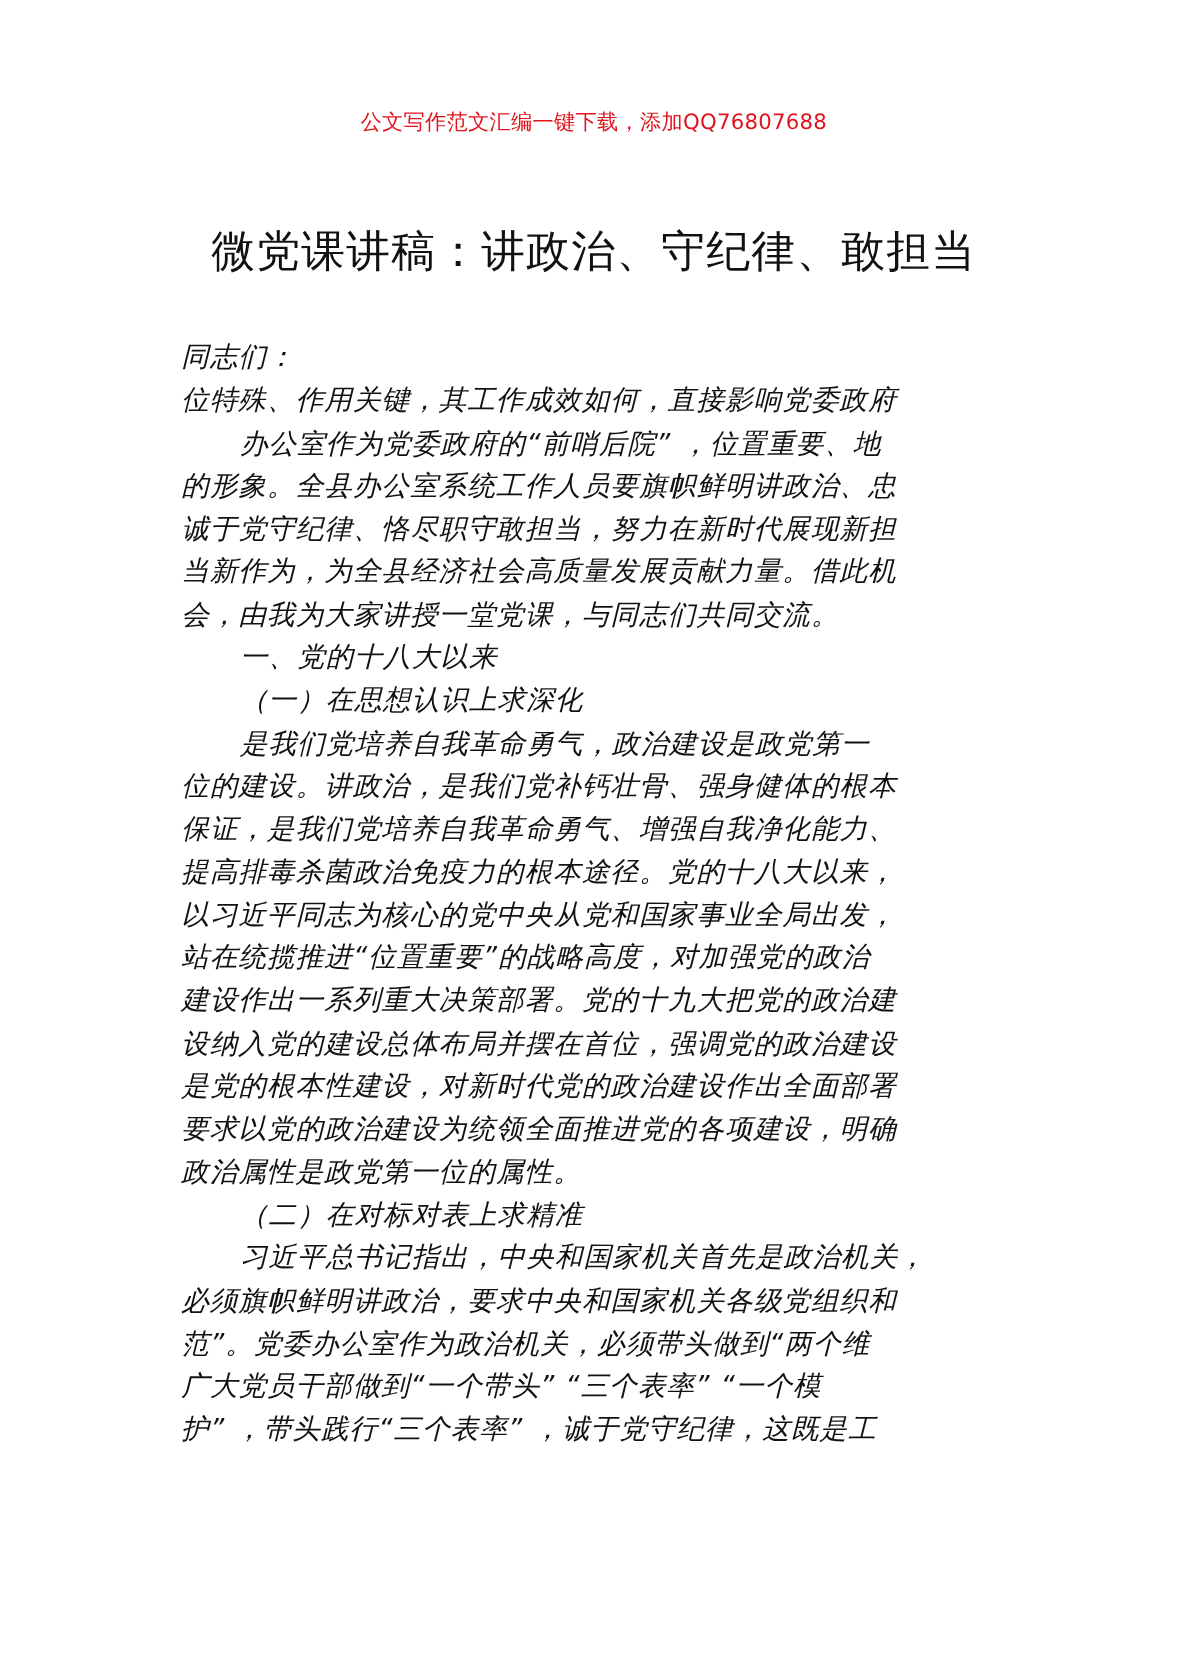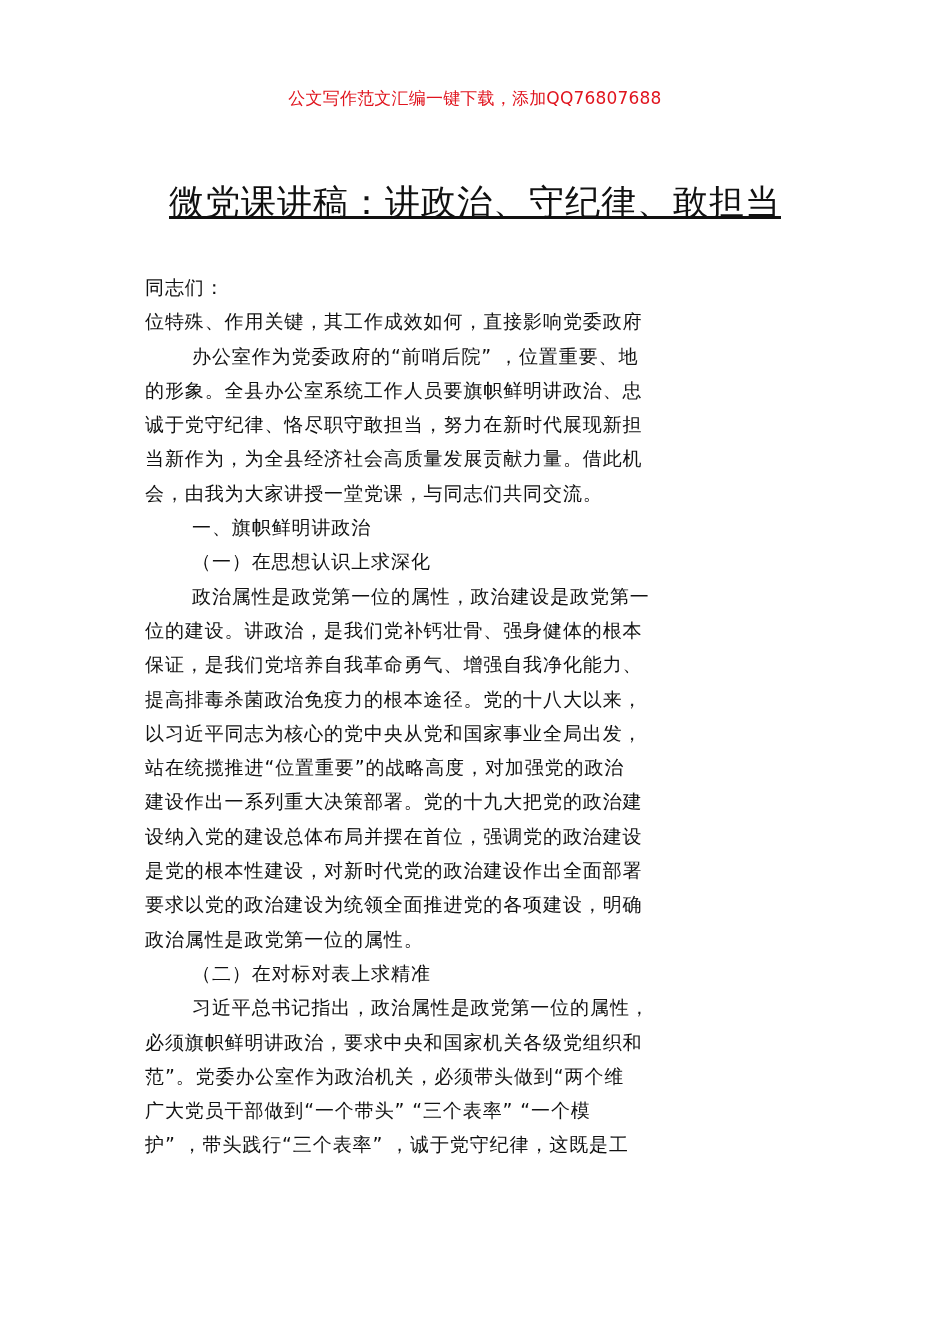--- a/index.html
+++ b/index.html
@@ -43,60 +43,61 @@
       letter-spacing: 1px;
     }
     .body {
       position: absolute;
       top: 270px;
       left: 145px;
       width: 700px;
     }
     .line {
       display: block;
-      font-size: 19px;
+      font-size: 22px;
       height: 34.3px;
       line-height: 34.3px;
       white-space: nowrap;
       letter-spacing: 0.9px;
+      font-style: italic;
     }
     .indent-2 { padding-left: 47px; }
     .indent-heading { padding-left: 47px; }
   </style>
 </head>
 <body>
 
 <div class="page">
 
   <div class="header-note" style="color:#e0141e;">公文写作范文汇编一键下载，添加QQ76807688</div>
 
-  <h1 class="doc-title" style="margin:0;font-weight:normal;text-decoration:underline;">微党课讲稿：讲政治、守纪律、敢担当</h1>
+  <h1 class="doc-title" style="margin:0;font-weight:normal;">微党课讲稿：讲政治、守纪律、敢担当</h1>
 
   <div class="body">
     <span class="line">同志们：</span>
     <span class="line">位特殊、作用关键，其工作成效如何，直接影响党委政府</span>
     <span class="line indent-2">办公室作为党委政府的“前哨后院” ，位置重要、地</span>
     <span class="line">的形象。全县办公室系统工作人员要旗帜鲜明讲政治、忠</span>
     <span class="line">诚于党守纪律、恪尽职守敢担当，努力在新时代展现新担</span>
     <span class="line">当新作为，为全县经济社会高质量发展贡献力量。借此机</span>
     <span class="line">会，由我为大家讲授一堂党课，与同志们共同交流。</span>
-    <span class="line indent-heading">一、旗帜鲜明讲政治</span>
+    <span class="line indent-heading">一、党的十八大以来</span>
     <span class="line indent-heading">（一）在思想认识上求深化</span>
-    <span class="line indent-2">政治属性是政党第一位的属性，政治建设是政党第一</span>
+    <span class="line indent-2">是我们党培养自我革命勇气，政治建设是政党第一</span>
     <span class="line">位的建设。讲政治，是我们党补钙壮骨、强身健体的根本</span>
     <span class="line">保证，是我们党培养自我革命勇气、增强自我净化能力、</span>
     <span class="line">提高排毒杀菌政治免疫力的根本途径。党的十八大以来，</span>
     <span class="line">以习近平同志为核心的党中央从党和国家事业全局出发，</span>
     <span class="line">站在统揽推进“位置重要”的战略高度，对加强党的政治</span>
     <span class="line">建设作出一系列重大决策部署。党的十九大把党的政治建</span>
     <span class="line">设纳入党的建设总体布局并摆在首位，强调党的政治建设</span>
     <span class="line">是党的根本性建设，对新时代党的政治建设作出全面部署</span>
     <span class="line">要求以党的政治建设为统领全面推进党的各项建设，明确</span>
     <span class="line">政治属性是政党第一位的属性。</span>
     <span class="line indent-heading">（二）在对标对表上求精准</span>
-    <span class="line indent-2">习近平总书记指出，政治属性是政党第一位的属性，</span>
+    <span class="line indent-2">习近平总书记指出，中央和国家机关首先是政治机关，</span>
     <span class="line">必须旗帜鲜明讲政治，要求中央和国家机关各级党组织和</span>
     <span class="line">范”。党委办公室作为政治机关，必须带头做到“两个维</span>
     <span class="line">广大党员干部做到“一个带头” “三个表率” “一个模</span>
     <span class="line">护” ，带头践行“三个表率” ，诚于党守纪律，这既是工</span>
   </div>
 
 </div>
 
 </body></html>

